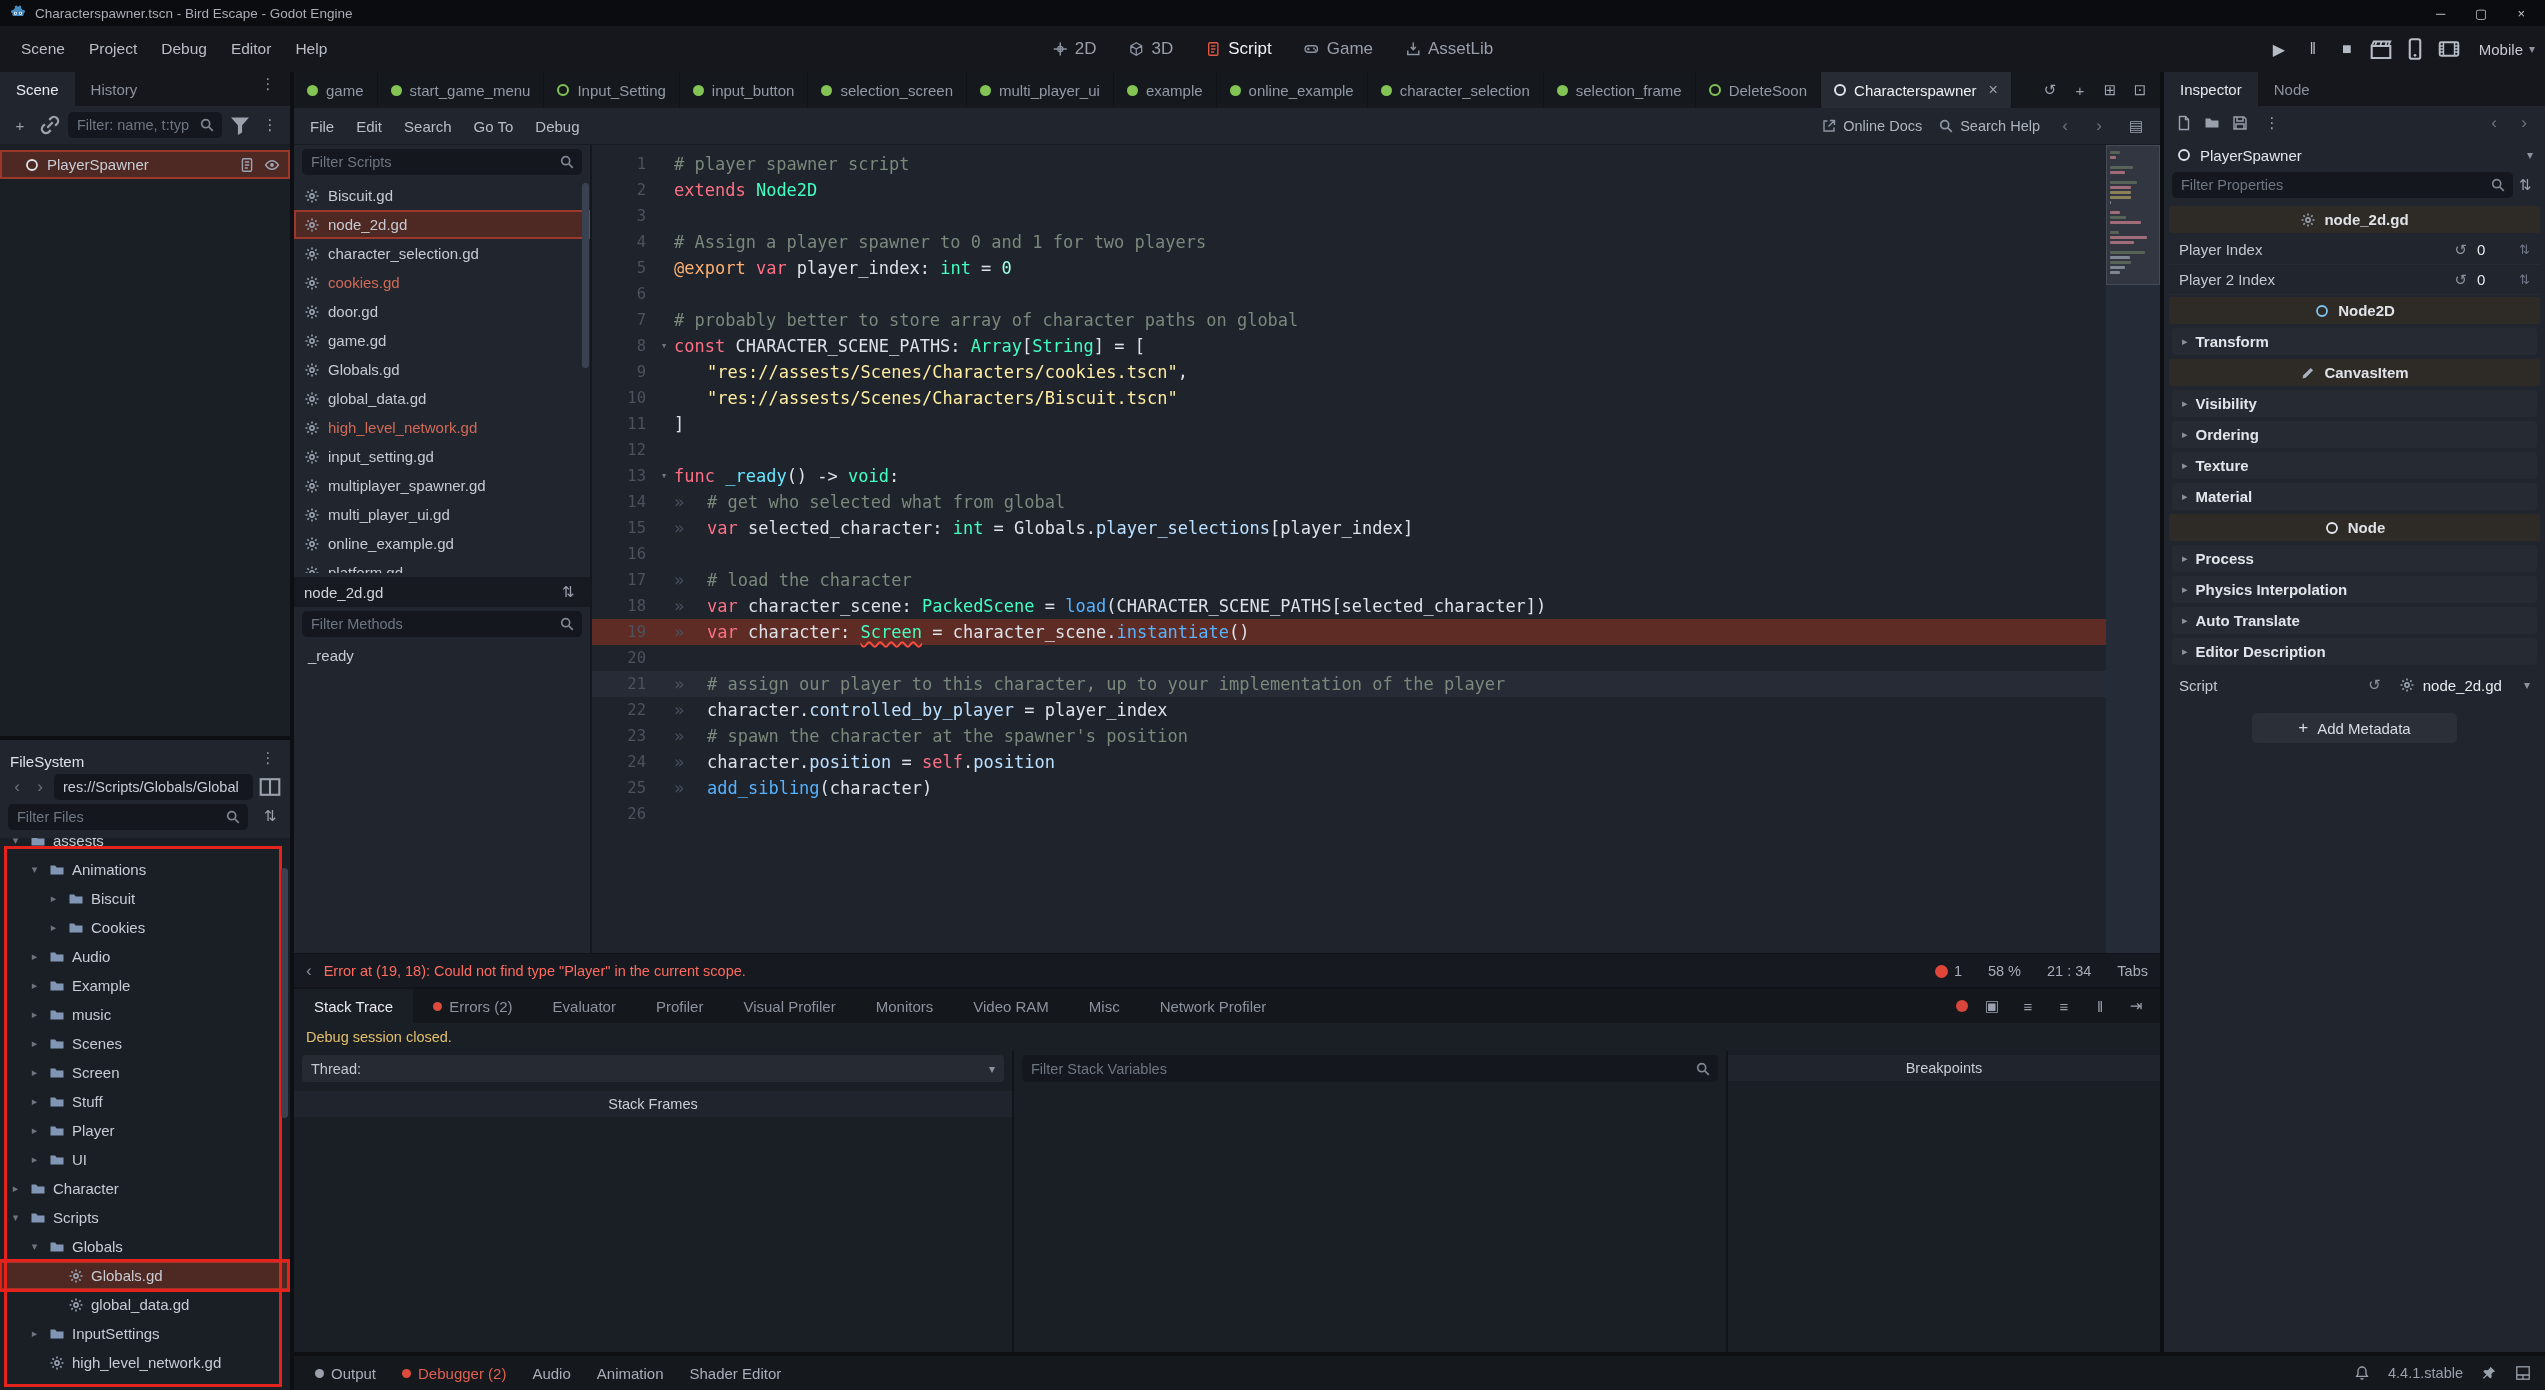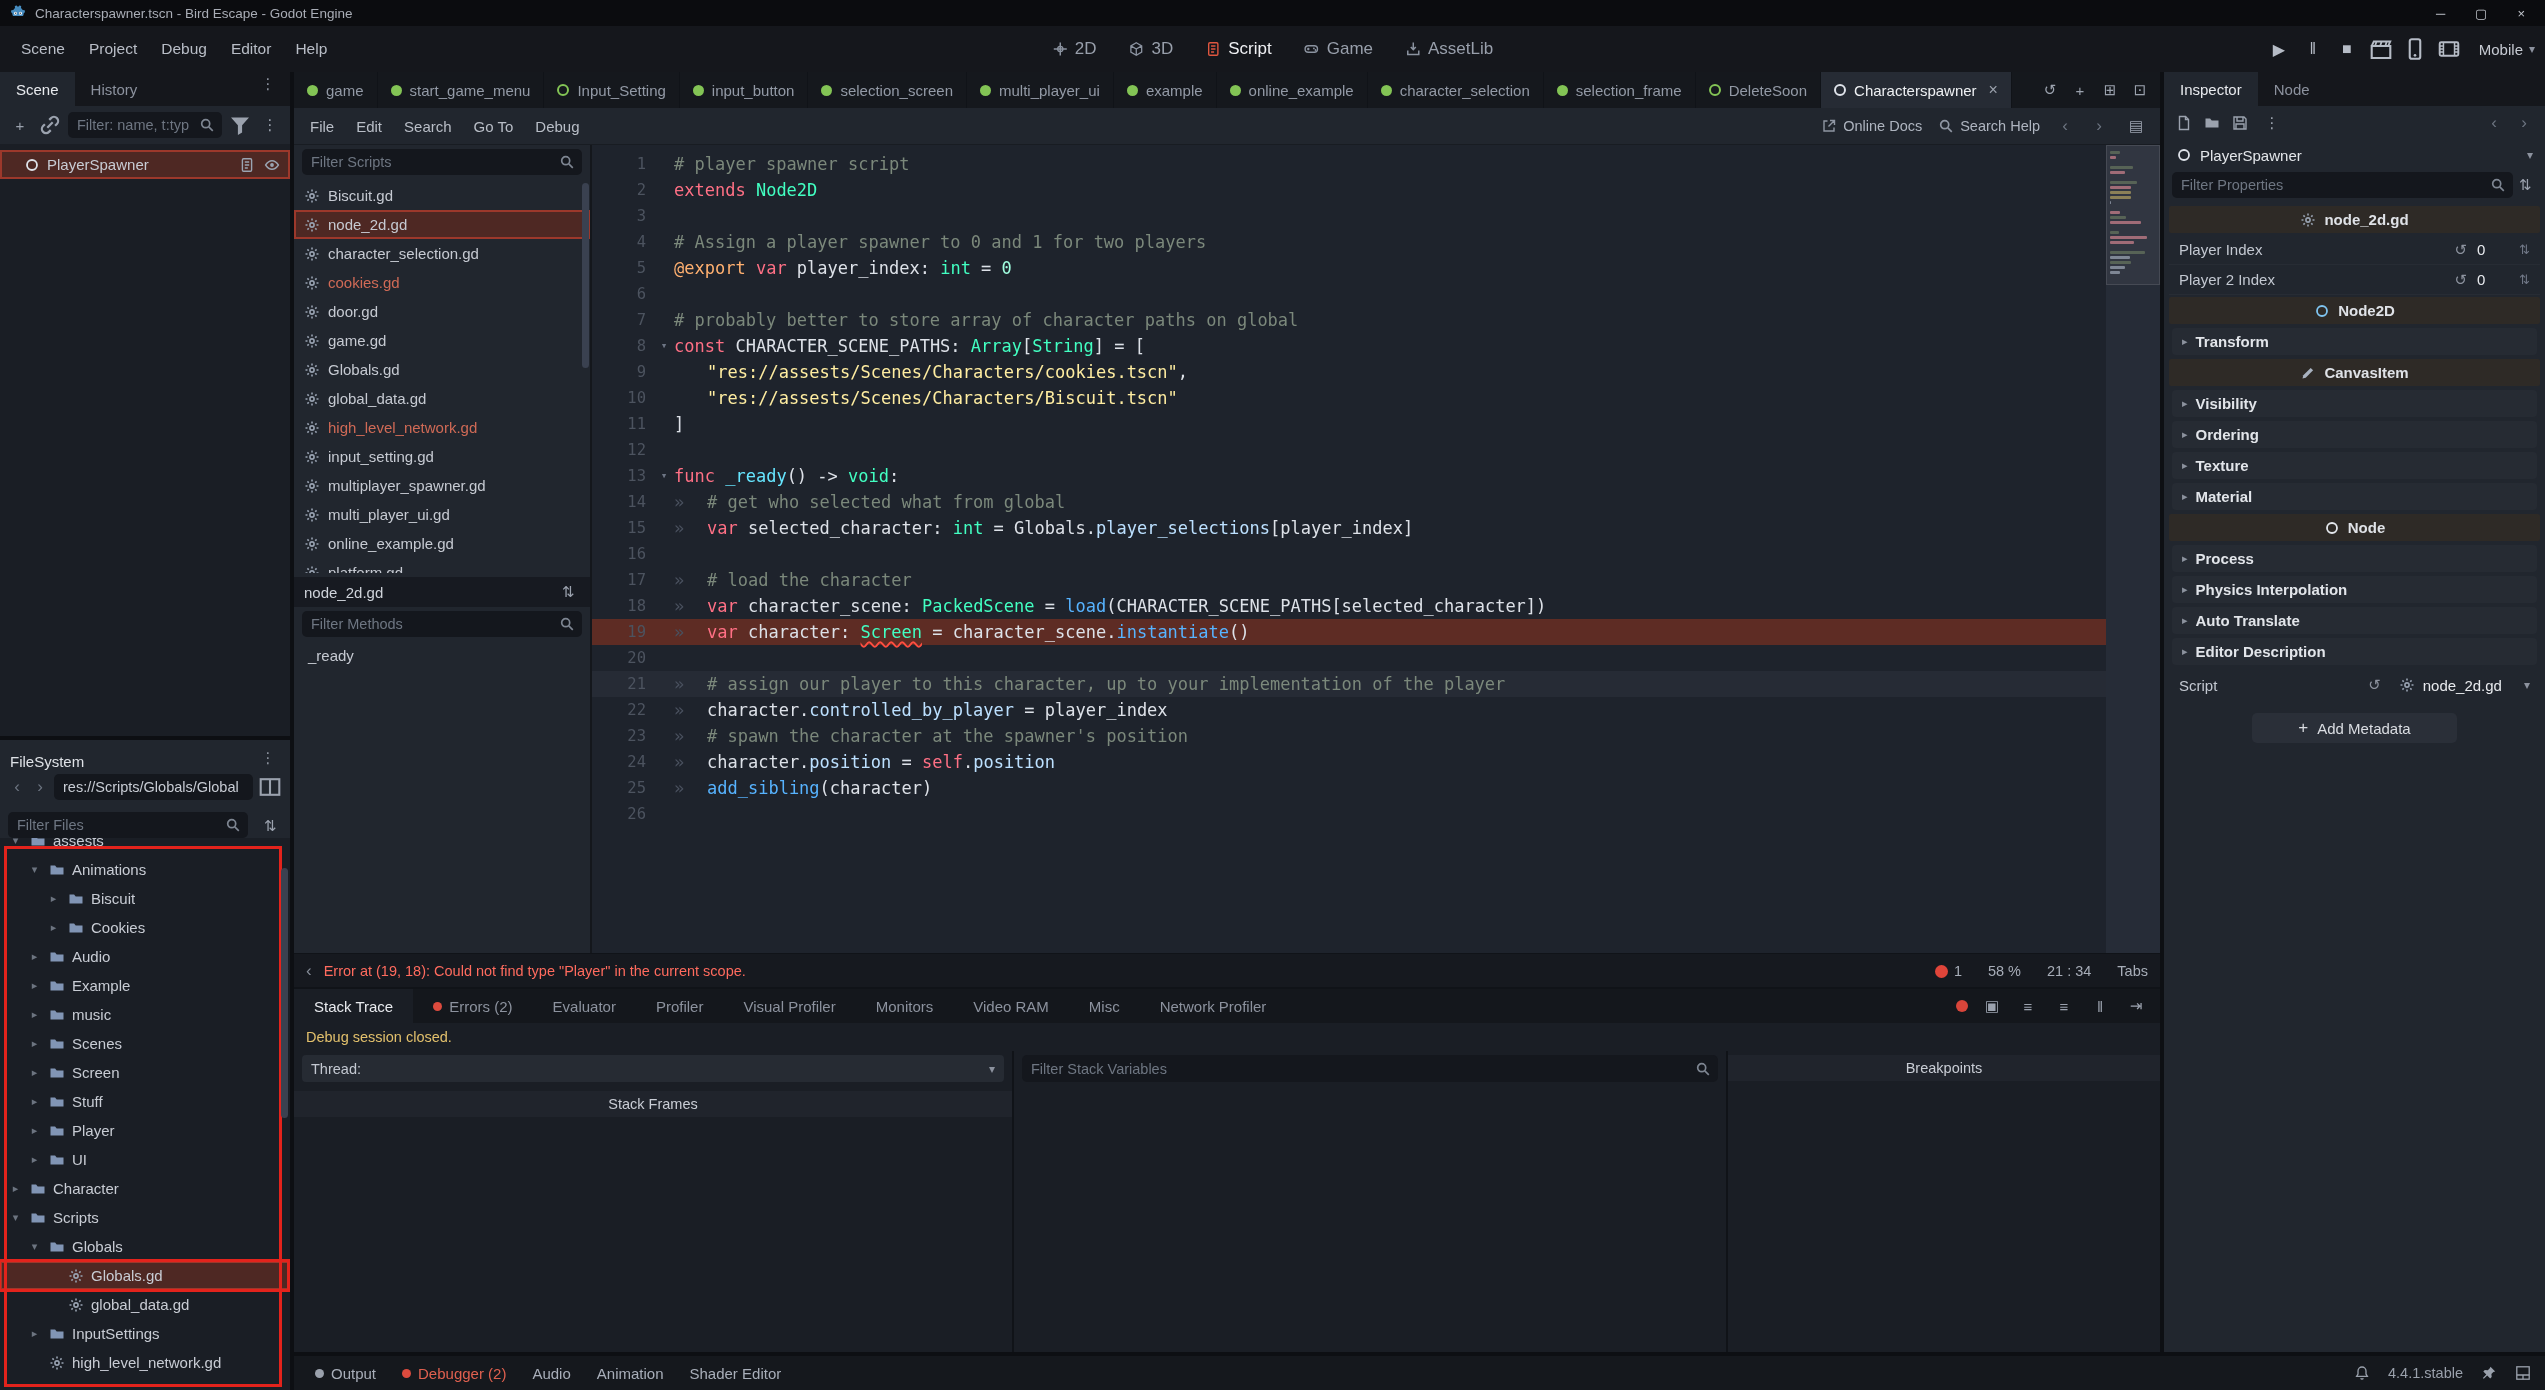--- a/index.html
+++ b/index.html
@@ -46,21 +46,21 @@
   .trow .lbl{white-space:nowrap;overflow:hidden;text-overflow:ellipsis}
   .trow.selected{background:#4e2823;box-shadow:inset 0 0 0 2px #9c382b}
   .trow.annotated::after{content:"";position:absolute;top:-2px;bottom:-2px;left:-2px;right:0;border:3px solid #e3231c;z-index:6;pointer-events:none}
   .row-icons{margin-left:auto;display:flex;gap:9px;align-items:center;padding-right:4px}
   
   .fs-dock{flex:1;display:flex;flex-direction:column;min-height:0}
   .fs-header{height:30px;display:flex;align-items:flex-end;padding:0 10px;font-size:15px;color:#dfe2e7;flex:none}
   .fs-header .kebab{margin-left:auto;color:#8c929e}
   .fs-nav{height:34px;display:flex;align-items:center;gap:5px;padding:0 8px;flex:none}
   .navbtn{color:#6c7480;width:18px;text-align:center;font-size:17px}
-  .fs-filter{height:34px;display:flex;align-items:flex-end;gap:10px;padding:0 8px;flex:none}
+  .fs-filter{height:34px;display:flex;align-items:flex-start;gap:10px;padding:0 8px;flex:none}
   .fs-tree{flex:1;background:#1a1e25;position:relative;overflow:hidden}
   .fs-tree-inner{margin-top:-12px}
   .fs-scrollbar{position:absolute;right:2px;top:30px;width:7px;height:250px;background:#3a4150;border-radius:4px;z-index:7}
   .fs-annotation{position:absolute;left:4px;right:8px;top:8px;bottom:3px;border:3px solid #e3231c;pointer-events:none;z-index:5}
   
   .right-wrap{flex:1;display:flex;flex-direction:column;min-width:0;gap:4px}
   .center-row{display:flex;height:1280px;min-height:0;gap:4px}
   .editor-col{width:1866px;flex:none;display:flex;flex-direction:column;background:#21262e}
   
   .scene-tabbar{height:36px;background:#15181d;display:flex;align-items:stretch;flex:none}

